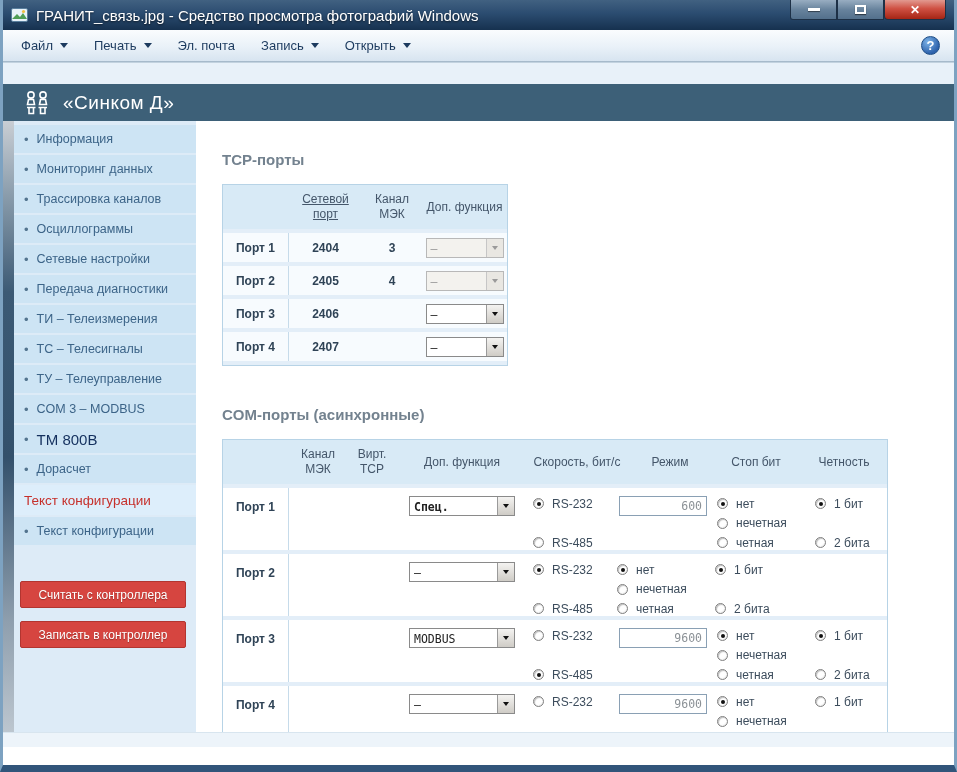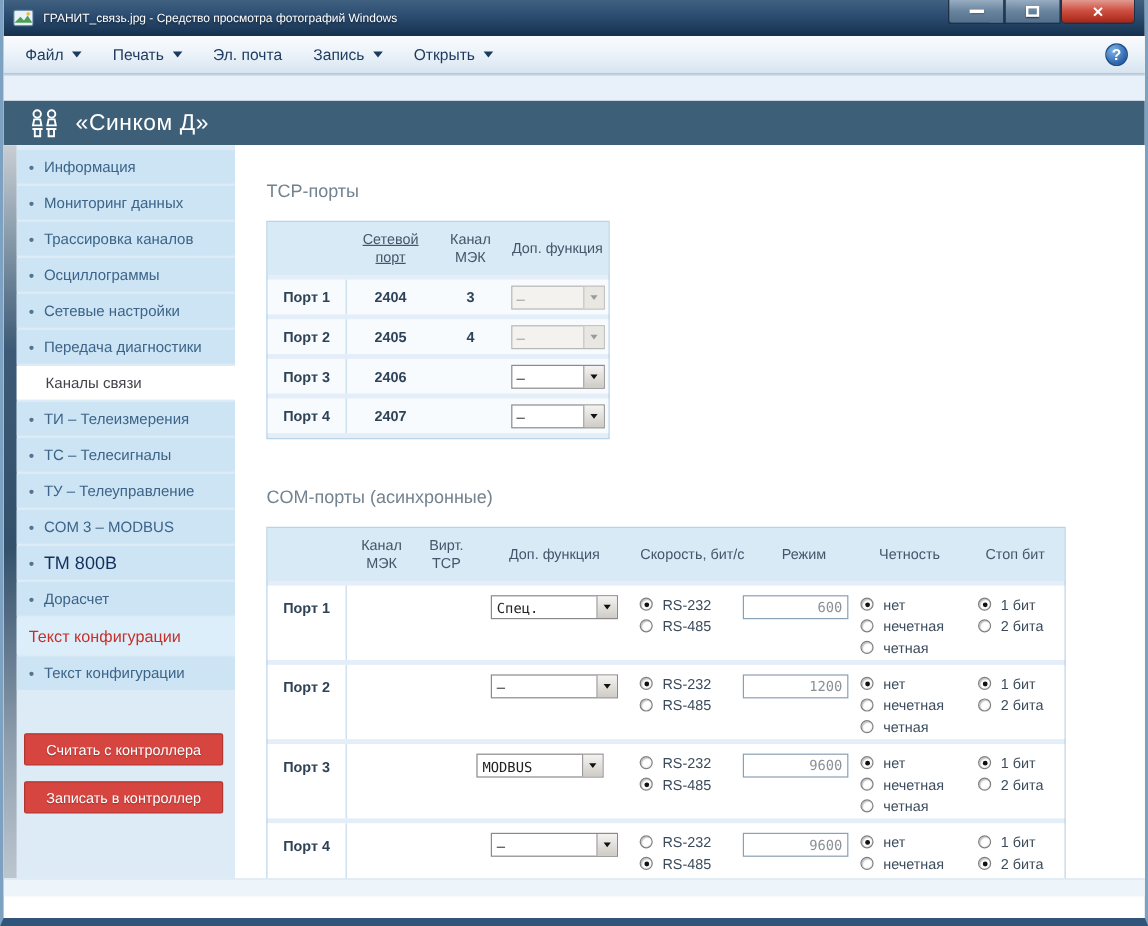--- a/index.html
+++ b/index.html
@@ -8,21 +8,21 @@
     position:relative; width:957px; height:772px; background:#fff;
     border-left:3px solid #7da2c1; border-right:3px solid #7da2c1;
     border-bottom:7px solid #31557a; overflow:hidden;
   }
   
   .titlebar{
     height:30px; background:linear-gradient(180deg,#416181 0%,#2b4c70 45%,#16314f 100%);
     display:flex; align-items:center; padding:0 8px; position:relative;
   }
   .titlebar .app-icon{ width:17px; height:14px; margin-right:8px; flex:0 0 auto; }
-  .title-text{ color:#fff; font-size:10px; text-shadow:0 1px 2px rgba(0,0,0,.6); white-space:nowrap; }
+  .title-text{ color:#fff; font-size:15px; text-shadow:0 1px 2px rgba(0,0,0,.6); white-space:nowrap; }
   .caption-group{ position:absolute; top:0; right:8px; display:flex; }
   .cap-btn{
     height:20px; display:flex; align-items:center; justify-content:center;
     border:1px solid #1d3046; border-top:none; color:#fff; font-size:10px;
     background:linear-gradient(180deg,#93a9bd,#5f7astatic 60%,#4e6largest);
   }
   .cap-min,.cap-max{ width:47px; background:linear-gradient(180deg,#98adc1 0%,#68839d 50%,#53708c 100%); }
   .cap-min{ border-radius:0 0 0 3px; }
   .cap-close{ width:62px; background:linear-gradient(180deg,#e29a90 0%,#cf5143 45%,#a52515 100%); border-radius:0 0 4px 4px; font-weight:bold; font-size:12px; }
   .cap-glyph-min{ width:12px; height:3px; background:#fff; box-shadow:0 1px 1px rgba(0,0,0,.5); }
@@ -67,21 +67,21 @@
   }
   .side-buttons{ margin-top:36px; padding-left:6px; }
   .red-btn{
     display:block; width:166px; height:27px; margin-bottom:13px;
     background:#d64540; border:1px solid #b23530; border-radius:2px;
     color:#fff; font-size:12px; text-shadow:0 1px 1px rgba(0,0,0,.3); cursor:pointer;
     font-family:"Liberation Sans", sans-serif;
   }
   
   .main{ flex:1; background:#fff; padding:30px 0 0 26px; overflow:hidden; }
-  h2.sec-title{ color:#73828f; font-size:15px; font-weight:normal; margin-bottom:16px; }
+  h2.sec-title{ color:#73828f; font-size:15px; font-weight:bold; margin-bottom:16px; }
   .gap{ height:40px; }
   
   .tbl{ border:1px solid #b7d3e6; background:#e3eef8; padding-bottom:4px; }
   .trow{ display:flex; }
   .trow.head{ background:#d8eaf6; }
   .trow.body{ margin-top:4px; }
   .tcp-tbl{ width:286px; }
   .tcp-tbl .trow.body{ background:#f7fbfe; height:29px; }
   .tcp-tbl .trow.head{ height:44px; }
   .com-tbl{ width:666px; margin-top:2px; }
@@ -99,21 +99,21 @@
   .combo{ width:78px; height:20px; border:1px solid #8a8a8a; background:#fff; display:flex; }
   .combo.wide{ width:106px; }
   .combo .ctext{ flex:1; font-family:"DejaVu Sans Mono", monospace; font-size:11.5px; color:#222; padding:3px 0 0 4px; overflow:hidden; white-space:nowrap; }
   .combo .cbtn{ width:17px; background:linear-gradient(180deg,#f4f3f1,#cfccc6); border-left:1px solid #9a9a9a; display:flex; align-items:center; justify-content:center; }
   .tri{ width:0; height:0; border-left:3.5px solid transparent; border-right:3.5px solid transparent; border-top:4px solid #111; }
   .combo.dis{ background:#f3f2ee; border-color:#b8b8b8; }
   .combo.dis .ctext{ color:#9a9a9a; }
   .combo.dis .cbtn{ background:#e9e7e2; border-left-color:#c6c6c6; }
   .combo.dis .tri{ border-top-color:#9a9a9a; }
   
-  .rgroup{ display:flex; flex-direction:column; gap:3px; padding-top:8px; }
+  .rgroup{ display:flex; flex-direction:column; gap:3px; padding-top:8px;justify-content:space-between; }
   .rline{ display:flex; align-items:center; height:15px; }
   .rad{ width:11px; height:11px; border-radius:50%; background:radial-gradient(circle at 35% 30%,#fff 55%,#d7d7d7); border:1px solid #808080; box-shadow:inset 1px 1px 1px rgba(0,0,0,.25); margin-right:8px; position:relative; flex:0 0 auto; }
   .rad.on::after{ content:""; position:absolute; left:3px; top:3px; width:4px; height:4px; border-radius:50%; background:#111; }
   .rlabel{ font-size:12px; color:#3c4c5c; white-space:nowrap; }
   
   .speed{ width:88px; height:20px; border:1px solid #8aa0b4; background:#fff; font-family:"DejaVu Sans Mono", monospace; font-size:11.5px; text-align:right; color:#8b9196; padding:0 4px; }
 </style>
 </head>
 <body>
 
@@ -205,23 +205,20 @@
               <span>Осциллограммы</span>
             </div>
             <div class="side-item">
               <span class="bullet">•</span>
               <span>Сетевые настройки</span>
             </div>
             <div class="side-item">
               <span class="bullet">•</span>
               <span>Передача диагностики</span>
             </div>
-            <div class="side-active">
-              <span>Каналы связи</span>
-            </div>
             <div class="side-item">
               <span class="bullet">•</span>
               <span>ТИ – Телеизмерения</span>
             </div>
             <div class="side-item">
               <span class="bullet">•</span>
               <span>ТС – Телесигналы</span>
             </div>
             <div class="side-item">
               <span class="bullet">•</span>
@@ -318,28 +315,28 @@
         <div class="gap"></div>
         <h2 class="sec-title">COM-порты (асинхронные)</h2>
         <div class="tbl com-tbl" id="com-table">
             <div class="trow head">
               <div class="cell hc" style="flex-basis: 66px;"></div>
               <div class="cell hc" style="flex-basis: 58px;">Канал МЭК</div>
               <div class="cell hc" style="flex-basis: 50px;">Вирт. TCP</div>
               <div class="cell hc" style="flex-basis: 130px;">Доп. функция</div>
               <div class="cell hc" style="flex-basis: 100px;">Скорость, бит/с</div>
               <div class="cell hc" style="flex-basis: 86px;">Режим</div>
+              <div class="cell hc" style="flex-basis: 86px;">Стоп бит</div>
               <div class="cell hc" style="flex-basis: 90px;">Четность</div>
-              <div class="cell hc" style="flex-basis: 86px;">Стоп бит</div>
             </div>
             <div class="trow body">
               <div class="cell labelc" style="flex-basis: 66px;">Порт 1</div>
               <div class="cell" style="flex-basis: 58px;"></div>
               <div class="cell" style="flex-basis: 50px;"></div>
-              <div class="cell ctl-top" style="flex-basis: 130px; justify-content: center;">
+              <div class="cell ctl-top" style="flex-basis: 130px; justify-content: center; font-weight: bold;">
                 <div class="combo wide">
                   <span class="ctext">Спец.</span>
                   <span class="cbtn">
                     <span class="tri"></span>
                   </span>
                 </div>
               </div>
               <div class="cell" style="flex-basis: 86px; padding-left: 6px;">
                 <div class="rgroup">
                   <div class="rline">
@@ -401,23 +398,20 @@
                   <div class="rline">
                     <span class="rad on"></span>
                     <span class="rlabel">RS-232</span>
                   </div>
                   <div class="rline">
                     <span class="rad"></span>
                     <span class="rlabel">RS-485</span>
                   </div>
                 </div>
               </div>
-              <div class="cell ctl-top" style="flex-basis: 100px; justify-content: center;">
-                <input class="speed" value="1200" style="">
-              </div>
               <div class="cell" style="flex-basis: 90px; padding-left: 4px;">
                 <div class="rgroup">
                   <div class="rline">
                     <span class="rad on"></span>
                     <span class="rlabel">нет</span>
                   </div>
                   <div class="rline">
                     <span class="rad"></span>
                     <span class="rlabel">нечетная</span>
                   </div>
@@ -437,21 +431,21 @@
                     <span class="rad"></span>
                     <span class="rlabel">2 бита</span>
                   </div>
                 </div>
               </div>
             </div>
             <div class="trow body">
               <div class="cell labelc" style="flex-basis: 66px;">Порт 3</div>
               <div class="cell" style="flex-basis: 58px;"></div>
               <div class="cell" style="flex-basis: 50px;"></div>
-              <div class="cell ctl-top" style="flex-basis: 130px; ">
+              <div class="cell ctl-top" style="flex-basis: 130px; justify-content: center;">
                 <div class="combo wide">
                   <span class="ctext">MODBUS</span>
                   <span class="cbtn">
                     <span class="tri"></span>
                   </span>
                 </div>
               </div>
               <div class="cell" style="flex-basis: 86px; padding-left: 6px;">
                 <div class="rgroup">
                   <div class="rline">

